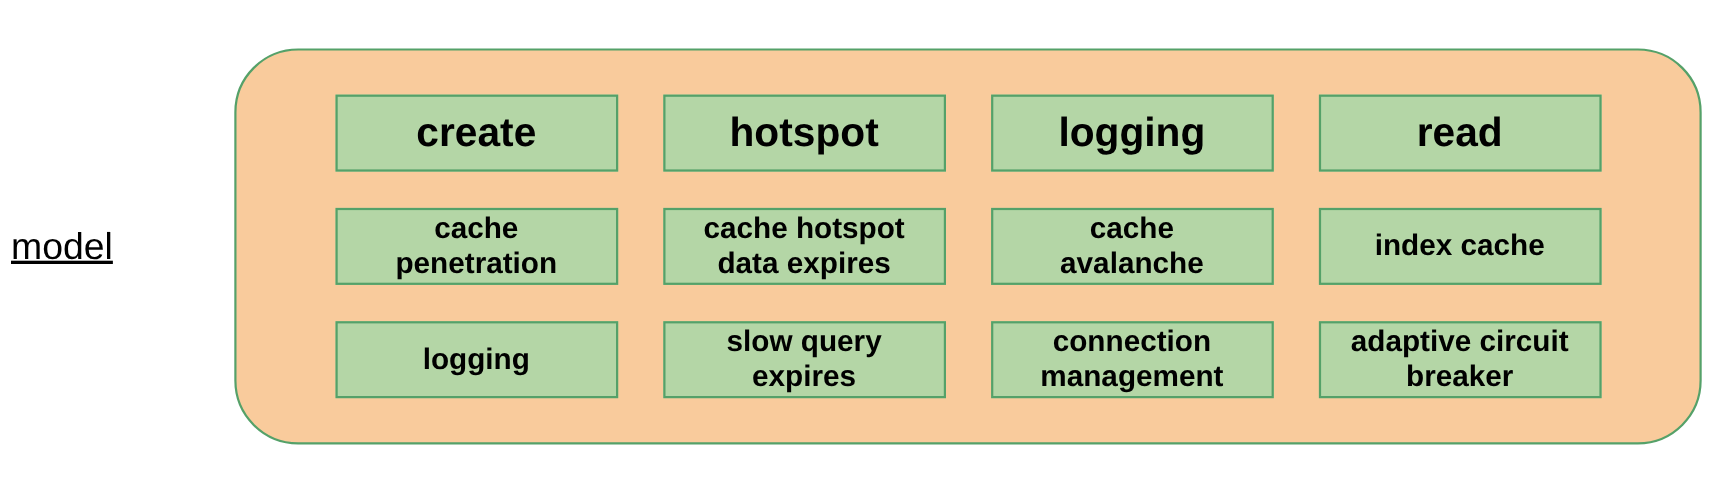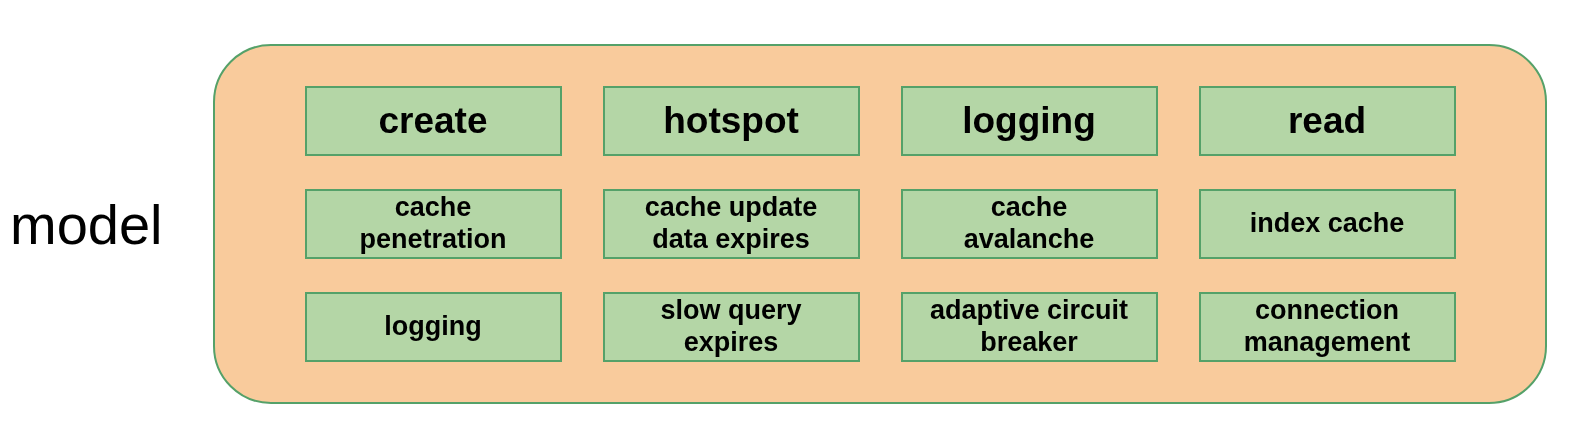--- a/index.html
+++ b/index.html
@@ -16,22 +16,23 @@
     font-family: "Liberation Sans", sans-serif;
     color: var(--text);
     overflow: hidden;
   }
   .stage { position: relative; width: 1570px; height: 440px; }
 
   .model-label {
     position: absolute;
     left: 10px; top: 44px; width: 180px; height: 360px;
     display: flex; align-items: center; justify-content: flex-start;
-    font-size: 56px;
+    font-size: 34px;
     color: var(--text);
+    text-decoration: underline;
   }
 
   .container {
     position: absolute;
     left: 213px; top: 44px;
     width: 1334px; height: 360px;
     background: var(--container-fill);
     border: 2.5px solid var(--border-green);
     border-radius: 58px;
   }
@@ -71,30 +72,30 @@
   <div class="container">
     <div class="grid">
 
       <div class="cell lg">create</div>
       <div class="cell lg">hotspot</div>
       <div class="cell lg">logging</div>
       <div class="cell lg">read</div>
 
       <div class="cell sm">cache
 penetration</div>
-      <div class="cell sm">cache update
+      <div class="cell sm">cache hotspot
 data expires</div>
       <div class="cell sm">cache
 avalanche</div>
       <div class="cell sm">index cache</div>
 
       <div class="cell sm">logging</div>
       <div class="cell sm">slow query
 expires</div>
+      <div class="cell sm">connection
+management</div>
       <div class="cell sm">adaptive circuit
 breaker</div>
-      <div class="cell sm">connection
-management</div>
 
     </div>
   </div>
 
 </div>
 
 </body></html>

